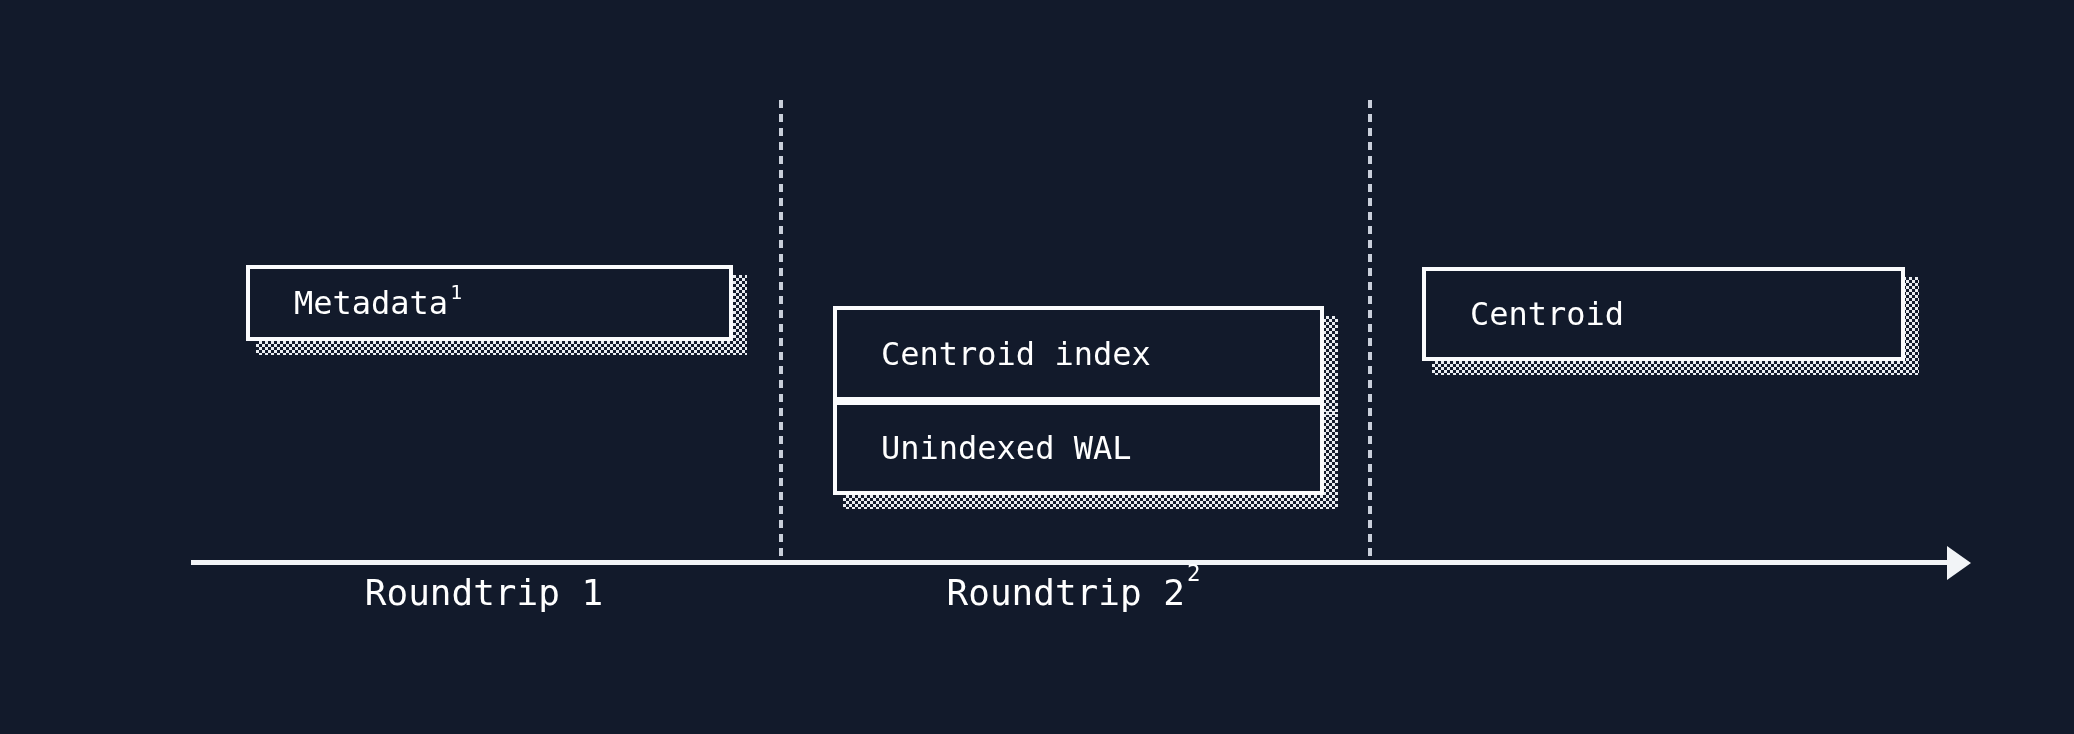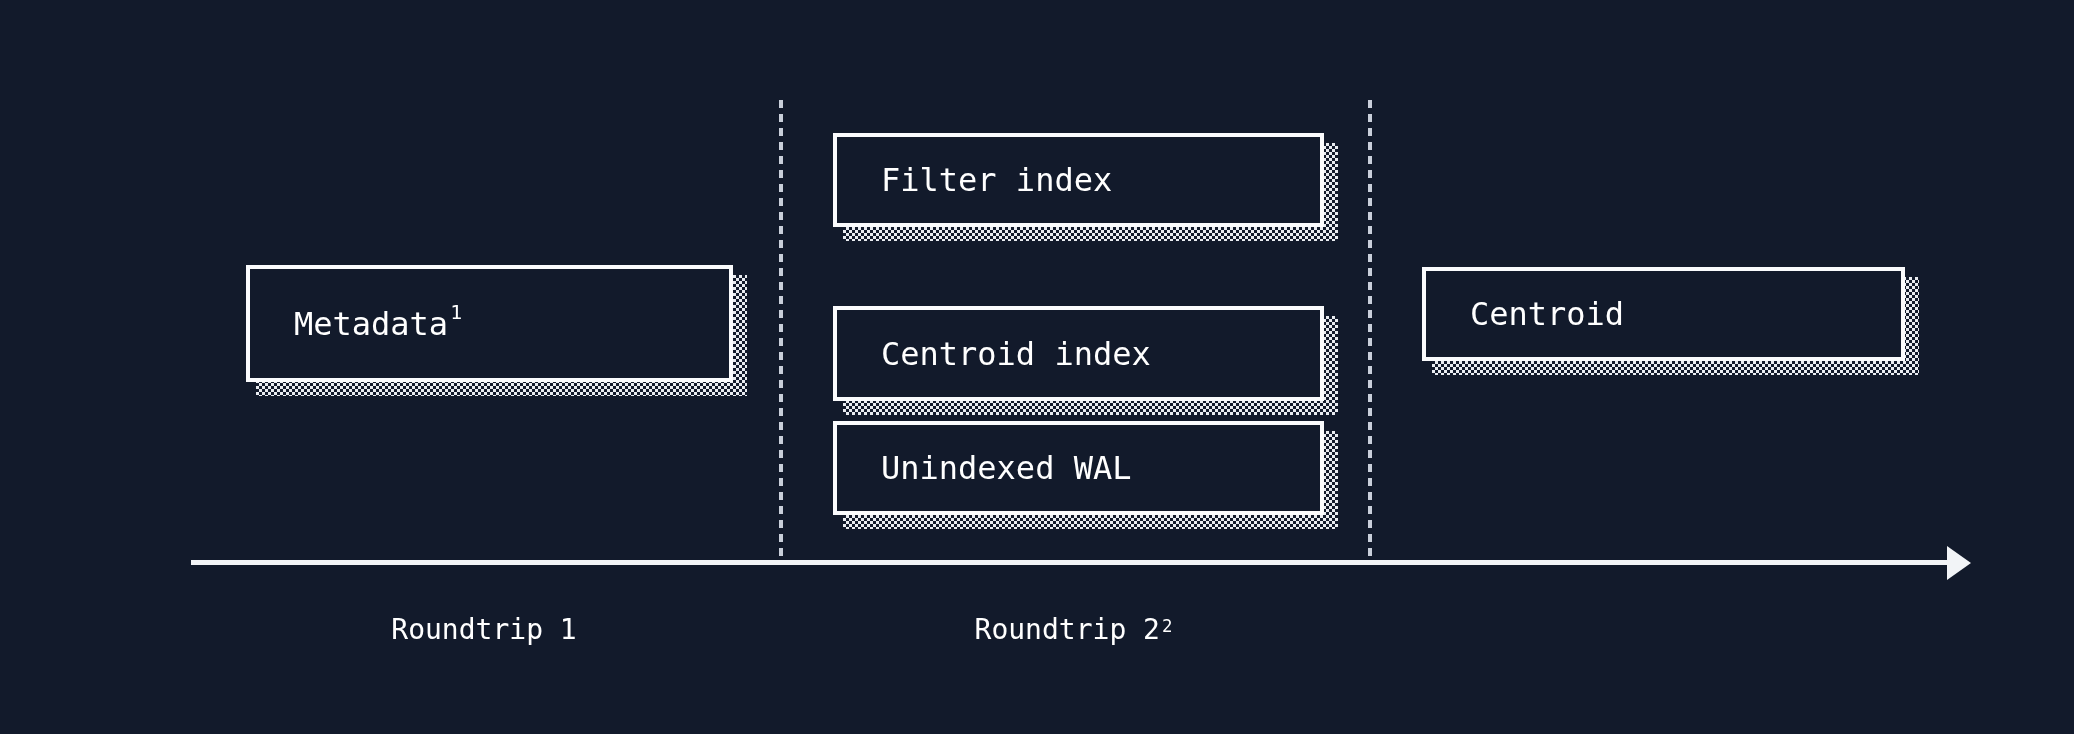--- a/index.html
+++ b/index.html
@@ -32,24 +32,24 @@
     position:relative;width:100%;height:100%;
     border:4px solid var(--border);
     background:var(--bg);
     display:flex;align-items:center;
     padding-left:44px;
     font-size:32px;letter-spacing:0px;white-space:nowrap;
   }
   .box-face sup, .axis-label sup{
     font-size:0.62em;position:relative;top:-0.55em;margin-left:2px;
   }
-  #box-metadata {left:246px; top:265px; width:487px; height:117px;}
+  #box-metadata {left:246px; top:265px; width:487px; height:76px;}
   #box-filter   {left:833px; top:133px; width:491px; height:94px;}
   #box-centroid {left:833px; top:267px; width:491px; height:95px;margin-top:39px;}
-  #box-wal      {left:833px; top:401px; width:491px; height:94px;margin-top:20px;}
+  #box-wal      {left:833px; top:401px; width:491px; height:94px;}
   #box-clusters {left:1422px;top:267px; width:483px; height:94px;}
   
   .divider{
     position:absolute;top:100px;height:461px;width:4px;z-index:1;
     background:repeating-linear-gradient(
       to bottom, var(--dash) 0px, var(--dash) 8px,
       transparent 8px, transparent 14px);
   }
   #divider-1{left:779px;}
   #divider-2{left:1368px;}
@@ -59,49 +59,43 @@
     background:var(--axis);z-index:1;
   }
   .axis-arrowhead{
     position:absolute;left:1947px;top:546px;width:0;height:0;z-index:1;
     border-top:17px solid transparent;
     border-bottom:17px solid transparent;
     border-left:24px solid var(--axis);
   }
   
   .axis-label{
-    position:absolute;top:606px;height:40px;
-    display:flex;align-items:flex-end;justify-content:center;
-    font-size:28px;white-space:nowrap;z-index:1;
+    position:absolute;top:572px;height:40px;
+    display:flex;align-items:flex-start;justify-content:center;
+    font-size:36px;white-space:nowrap;z-index:1;
   }
   #axis-label-1{left:191px; width:588px;}
   #axis-label-2{left:779px; width:589px;}
   #axis-label-3{left:1368px;width:603px;}
 </style>
 </head>
 <body>
 
 <div class="canvas">
 
   <div class="divider" id="divider-1"></div>
   <div class="divider" id="divider-2"></div>
 
   <div class="shadow-box" id="box-metadata">
     <div class="box-face">
       <span>Metadata</span>
         <sup>1</sup>
     </div>
   </div>
 
-  <div class="shadow-box" id="box-filter">
-    <div class="box-face">
-      <span>Filter index</span>
-        <sup></sup>
-    </div>
-  </div>
 
   <div class="shadow-box" id="box-centroid">
     <div class="box-face">
       <span>Centroid index</span>
         <sup></sup>
     </div>
   </div>
 
   <div class="shadow-box" id="box-wal">
     <div class="box-face">

